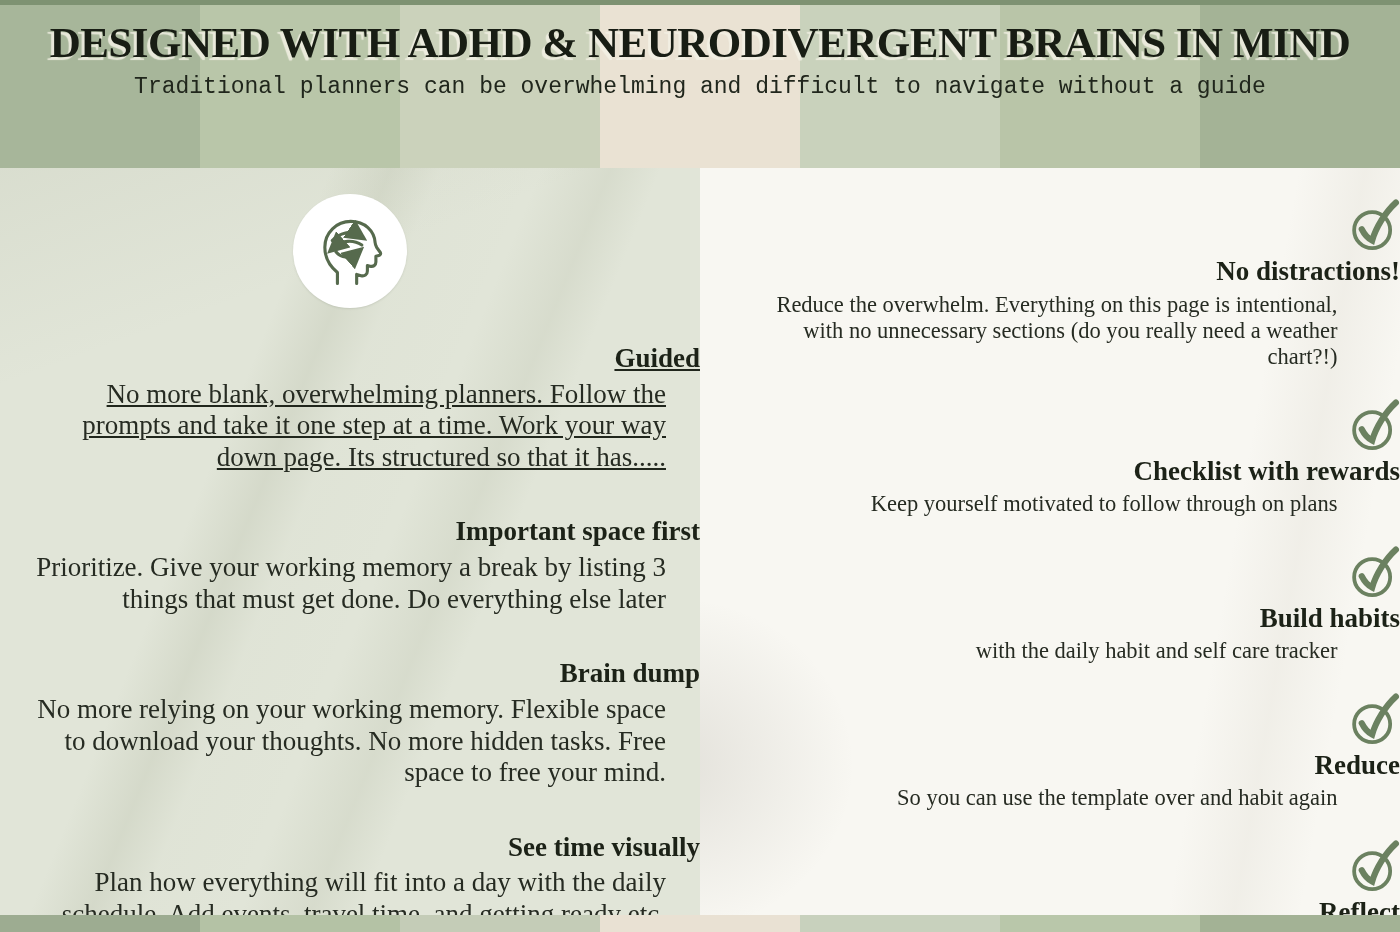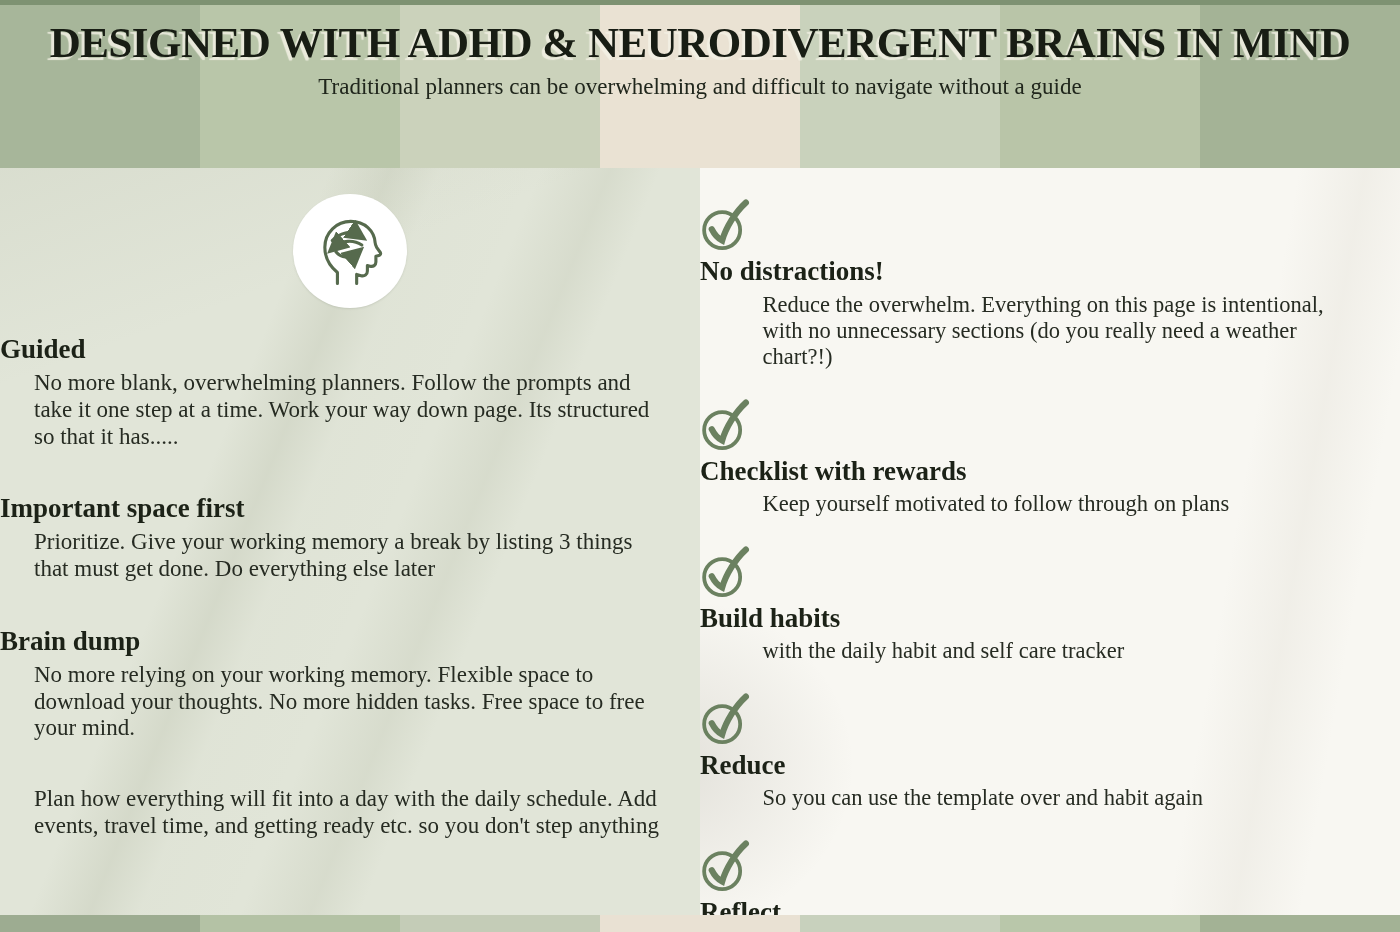--- a/index.html
+++ b/index.html
@@ -19,25 +19,25 @@
   .header-text { position:absolute; top:0; left:0; width:1400px; text-align:center; z-index:4; padding-top:20px; }
   .title {
     margin:0; font-size:43px; font-weight:bold; letter-spacing:-0.5px; line-height:1.05;
     color:#181d14; white-space:nowrap;
     text-shadow:-3px 3px 1px rgba(243,241,229,0.85);
   }
   .subtitle {
     margin:8px 0 0; font-size:29px; font-weight:normal; letter-spacing:0;
     color:#1d2419; white-space:nowrap;
   }
-  .tagline { margin:9px 0 0; font-size:23px; color:#20261c; }
+  .tagline { margin:9px 0 0; font-size:23px; color:#20261c;font-family:Liberation Mono, monospace; }
 
   
   .main { position:absolute; top:168px; left:0; width:1400px; height:747px; display:flex; }
-  .col { width:700px; height:100%; text-align:left; position:relative; overflow:hidden; }
+  .col { width:700px; height:100%; text-align:right; position:relative; overflow:hidden; }
   .col-left {
     background:
       linear-gradient(112deg, rgba(148,156,128,0) 33%, rgba(148,156,128,0.16) 39%, rgba(148,156,128,0.02) 44%,
                       rgba(148,156,128,0) 54%, rgba(148,156,128,0.13) 61%, rgba(148,156,128,0) 66%),
       linear-gradient(160deg, rgba(148,156,128,0.10) 0%, rgba(148,156,128,0) 22%),
       #e1e5d8;
   }
   .col-right {
     background:
       radial-gradient(ellipse 260px 240px at -4% 80%, rgba(118,112,96,0.16), rgba(118,112,96,0) 70%),
@@ -45,26 +45,26 @@
       #f8f7f2;
   }
 
   
   .brain-badge {
     width:114px; height:114px; border-radius:50%; background:#ffffff;
     margin:26px auto 0; display:flex; align-items:center; justify-content:center;
     box-shadow:0 1px 2px rgba(90,100,80,0.15);
   }
   .feature { margin-top:44px; }
-  .feature.first { margin-top:27px; }
+  .feature.first { margin-top:36px;text-decoration:underline; }
   .feature h3, .benefit h3 {
     margin:0 0 5px; font-size:27px; font-weight:bold; color:#1c2217; line-height:1.1;
   }
   .feature p {
-    margin:0 auto; max-width:632px; font-size:23px; line-height:1.17; color:#262b22;
+    margin:0 auto; max-width:632px; font-size:27px; line-height:1.17; color:#262b22;
   }
 
   
   .benefit { margin-top:25px; }
   .benefit.first { margin-top:28px; }
   .benefit .check-wrap { line-height:0; margin-bottom:6px; }
   .benefit p {
     margin:0 auto; max-width:575px; font-size:22.5px; line-height:1.17; color:#262b22;
   }
 </style>
@@ -114,20 +114,21 @@
       </div>
       <div class="feature">
         <h3>Important space first</h3>
         <p>Prioritize. Give your working memory a break  by listing 3 things that must get done. Do everything else later</p>
       </div>
       <div class="feature">
         <h3>Brain dump</h3>
         <p>No more relying on your working memory. Flexible space to download your thoughts. No more hidden tasks. Free space to free your mind.</p>
       </div>
       <div class="feature">
+        <h3>See time visually</h3>
         <p>Plan how everything will fit into a day with the daily schedule. Add events, travel time, and getting ready etc. so you don't step anything</p>
       </div>
     </section>
 
     <section class="col col-right">
 
       <div class="benefit first">
         <div class="check-wrap">
           <svg width="50" height="55" viewBox="0 0 52 58">
             <g fill="none" stroke="#6b8160" stroke-linecap="round">

